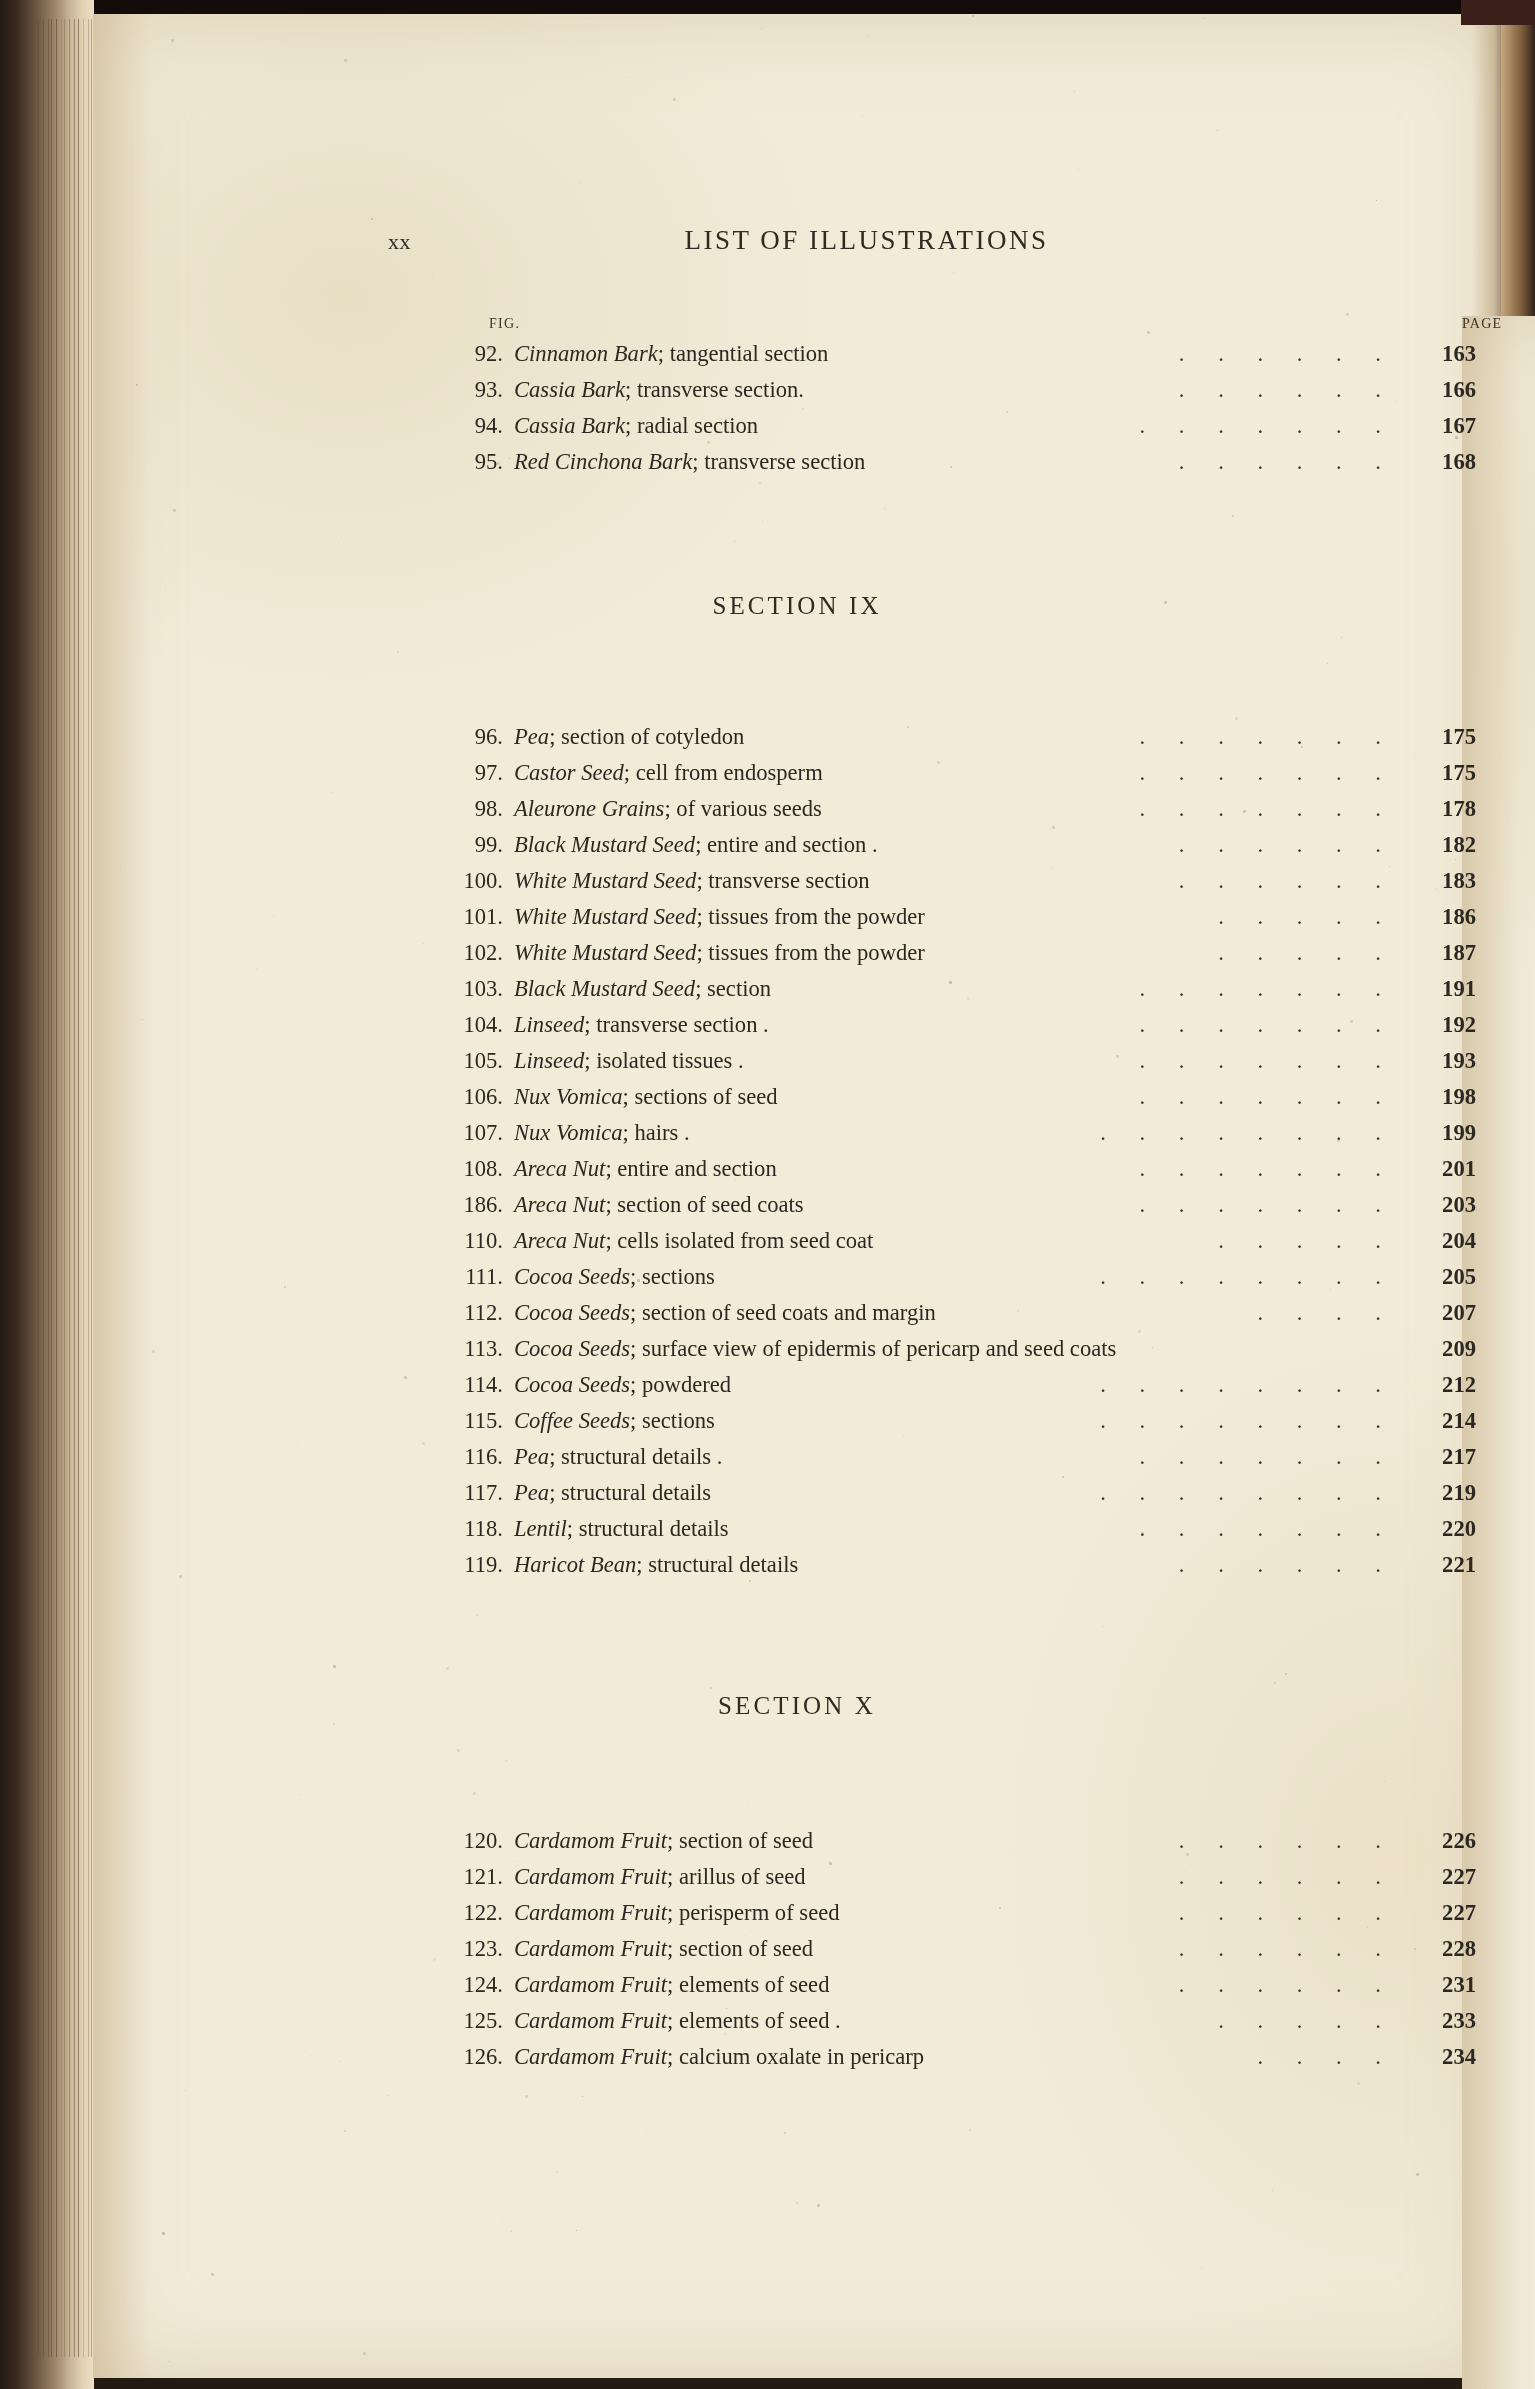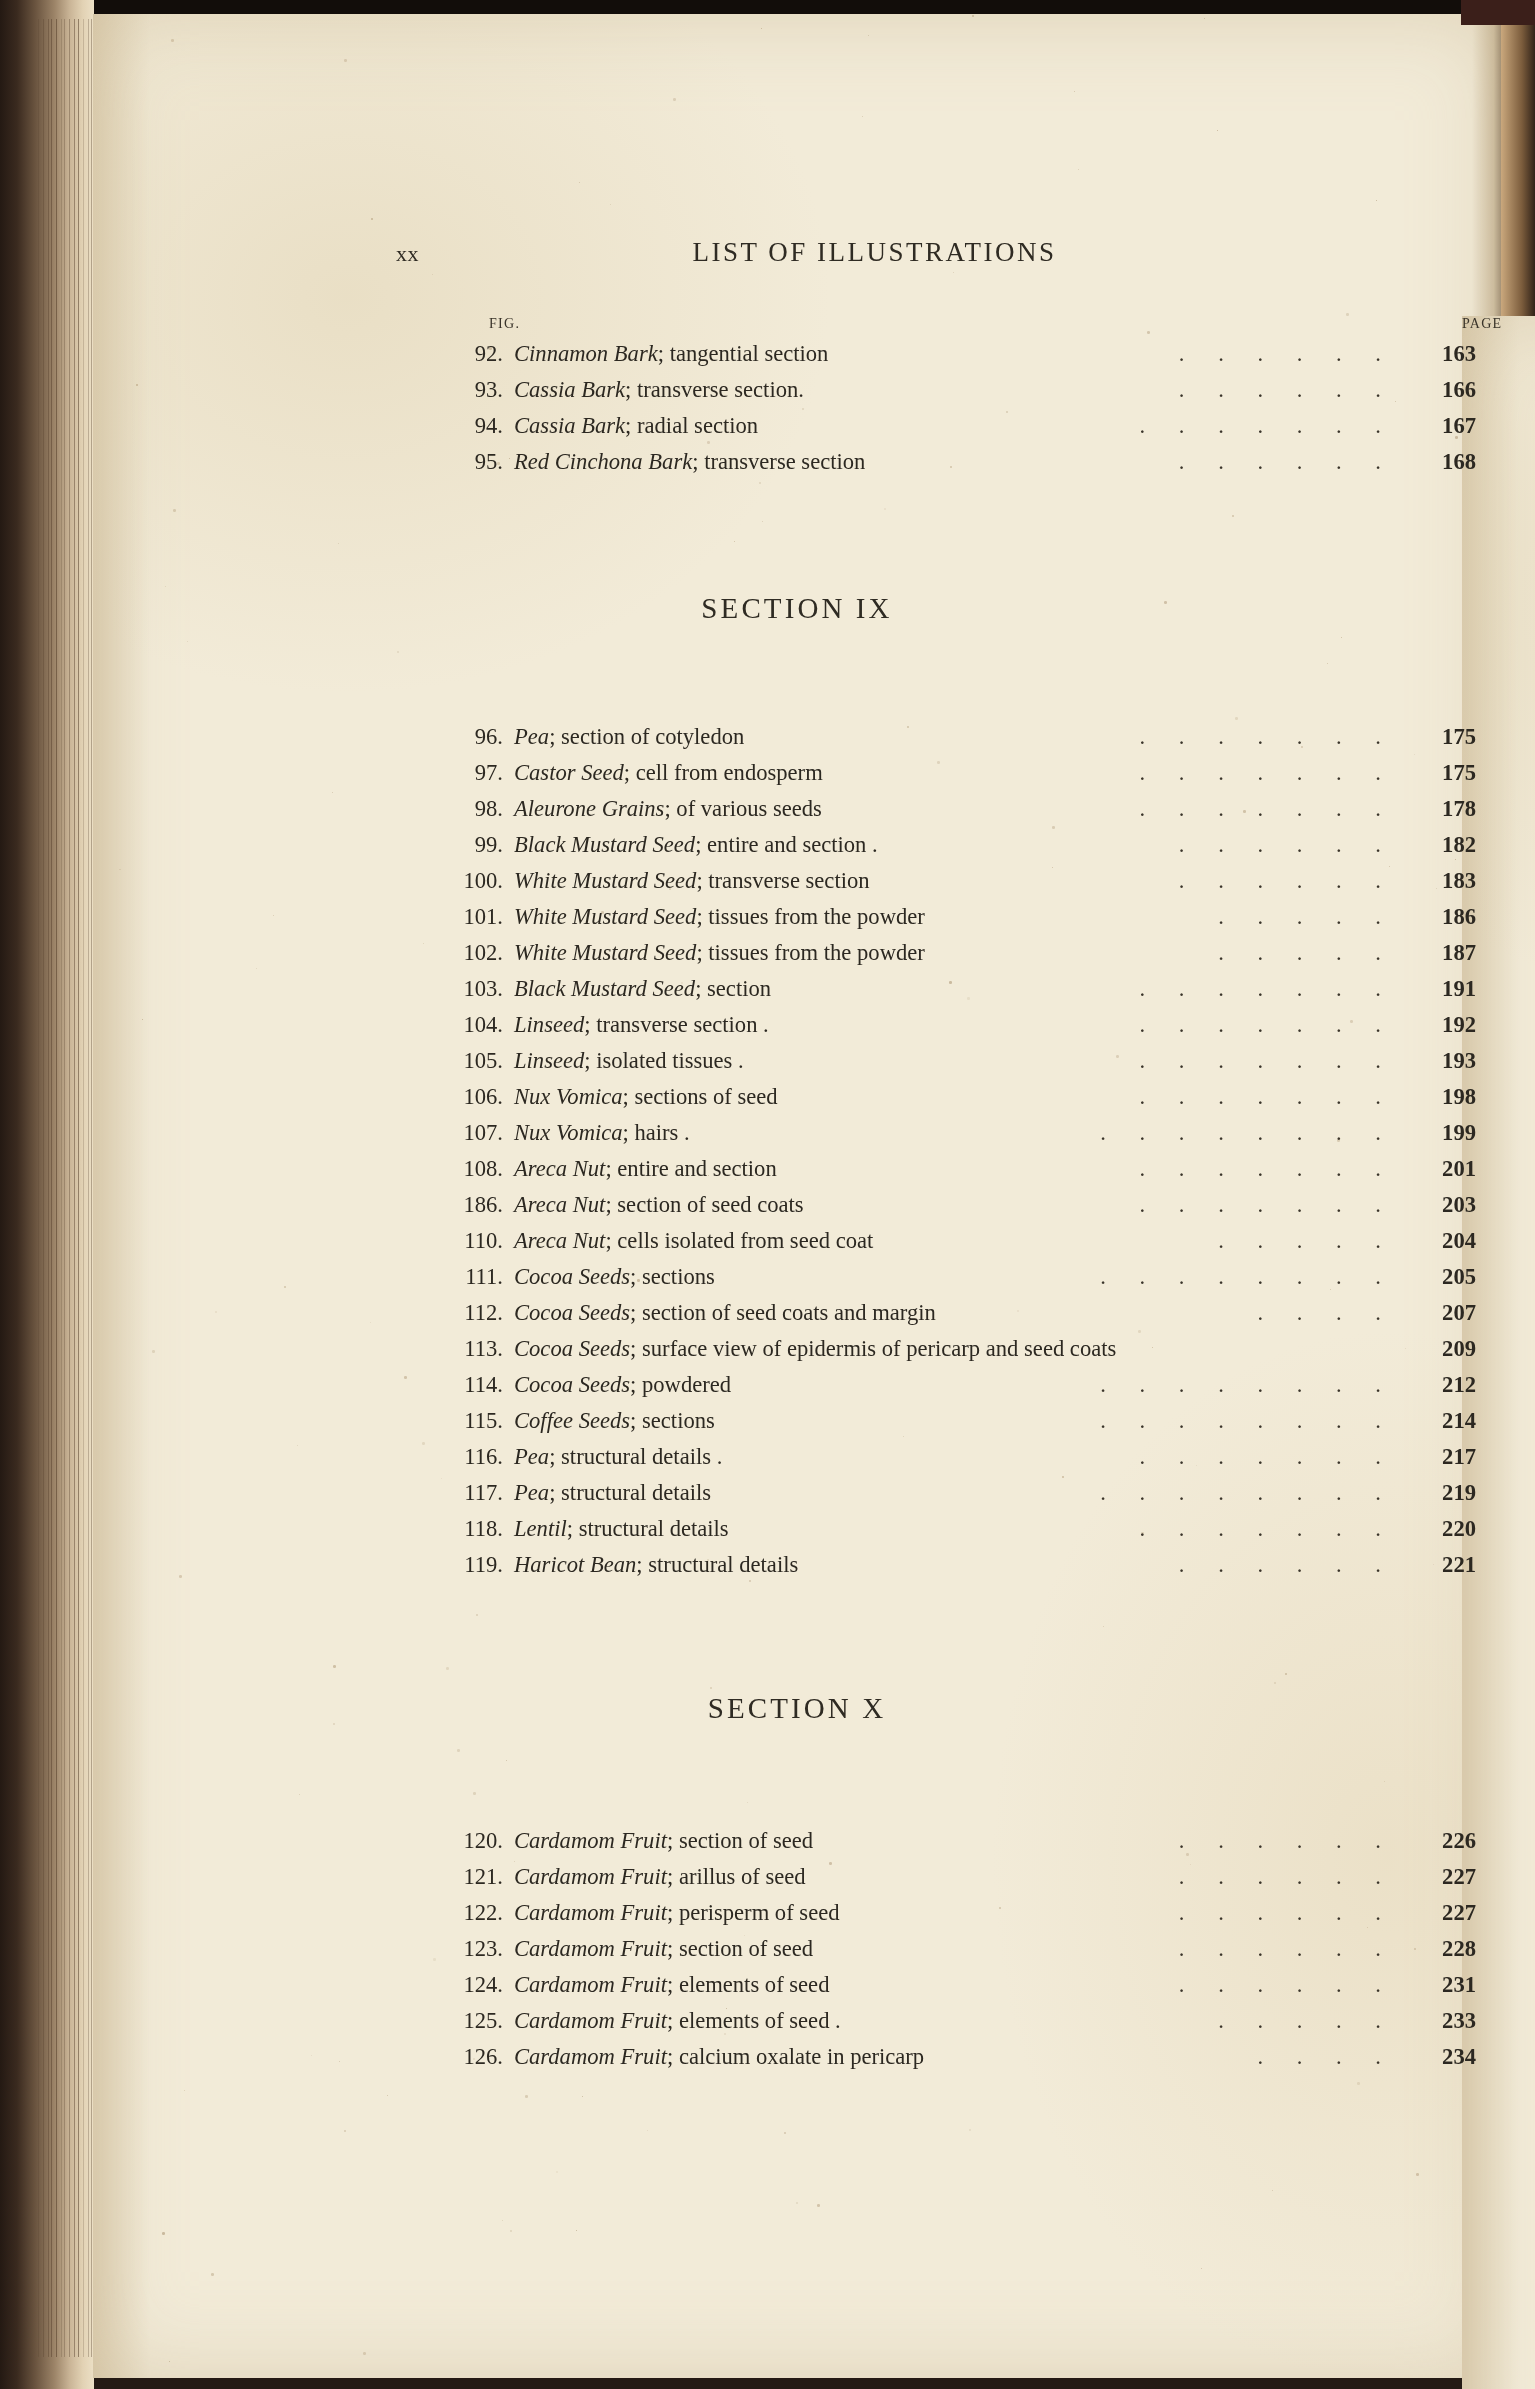--- a/index.html
+++ b/index.html
@@ -81,24 +81,23 @@
   
   .content {
     position: absolute;
     left: 0; top: 0; width: 1408px; height: 2364px;
     color: #2e2a22;
   }
 
   .running-head {
     position: absolute;
     left: 295px;
-    top: 223px;
+    top: 211px;
     width: 912px;
     height: 38px;
-    margin-left: 8px;
   }
   .folio {
     position: absolute;
     left: 0;
     top: 3.8px;
     font-size: 22px;
     letter-spacing: 0.6px;
     color: #2f2b23;
   }
   .head-title {
@@ -160,21 +159,21 @@
     top: 0;
     width: 69px;
     text-align: right;
     font-weight: bold;
   }
 
   .section-title {
     position: absolute;
     left: 0; right: 0;
     text-align: center;
-    font-size: 29px;
+    font-size: 25px;
     letter-spacing: 3.1px;
     color: #2f2b23;
   }
   .section-sub {
     position: absolute;
     left: 0; right: 0;
     text-align: center;
     font-size: 21.4px;
     letter-spacing: 3.8px;
     color: #2f2b23;

